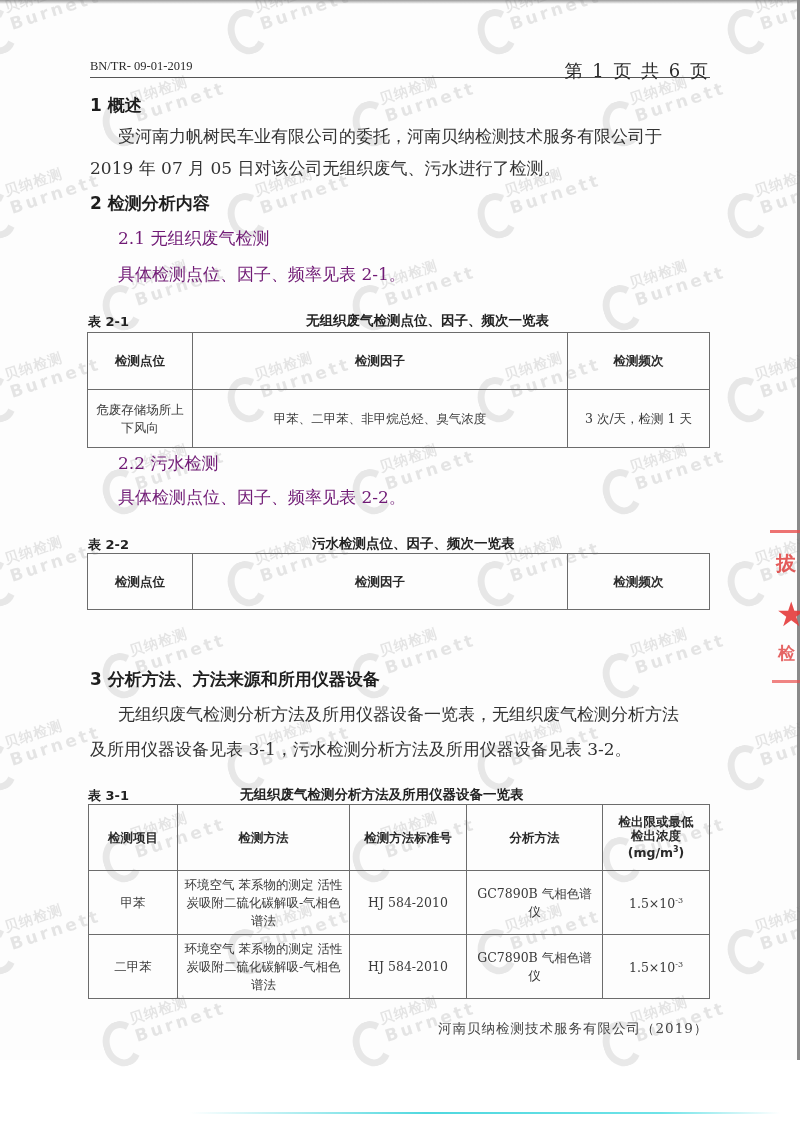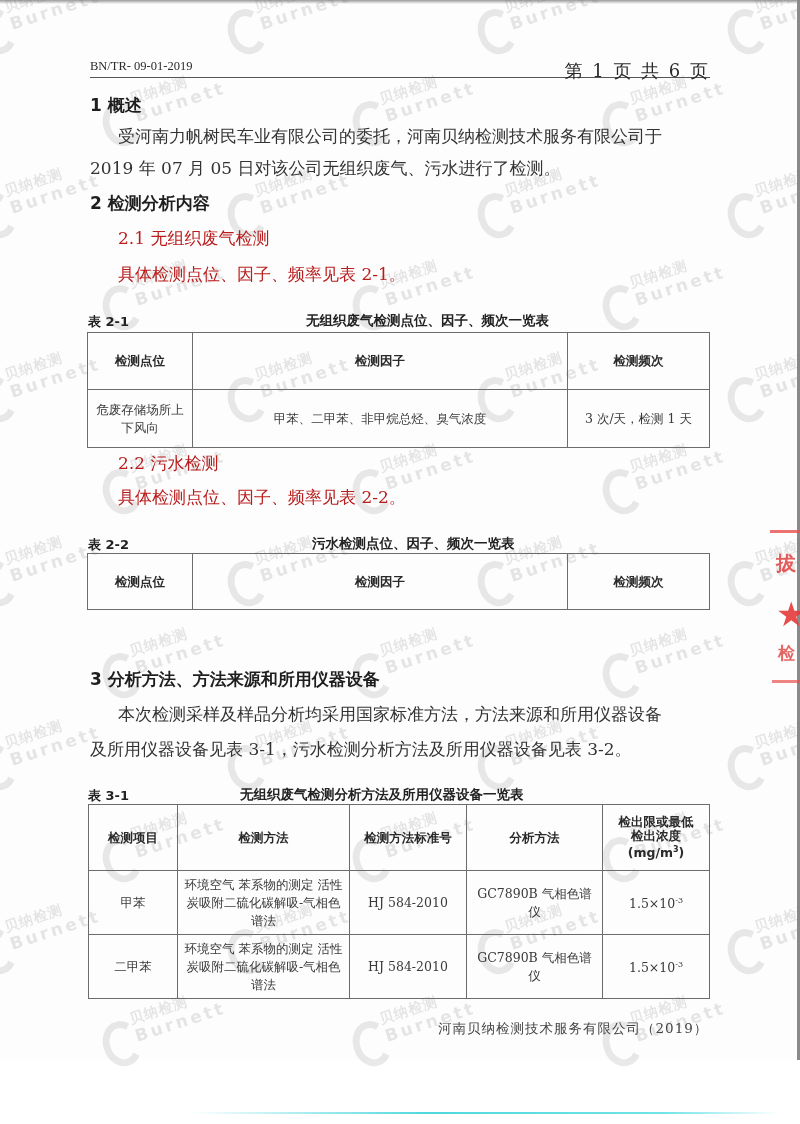--- a/index.html
+++ b/index.html
@@ -32,21 +32,21 @@
   .stamp .arc2 { position: absolute; left: 10px; top: 160px; width: 40px; height: 3px; background: #e9504f; opacity: .7; }
 
   
   .hdr { position: absolute; left: 90px; top: 59px; width: 620px; height: 18px; border-bottom: 1px solid #555; text-align: center; }
   .hdr .l { position: absolute; left: 0; top: 0; font-size: 12.5px; font-family: "Liberation Serif", serif; }
   .hdr .r { position: absolute; right: 0; top: 0; font-size: 18px; letter-spacing: 2px; }
 
   .abs { position: absolute; white-space: nowrap; }
   .h1 { font-size: 17px; font-weight: bold; font-family: "DejaVu Sans", sans-serif; color: #1e1e1e; }
   .p { font-size: 17px; color: #333; }
-  .sub { font-size: 17px; color: #b91c1c; }
+  .sub { font-size: 17px; color: #701a75; }
   .cap { font-size: 13px; font-weight: bold; font-family: "DejaVu Sans", sans-serif; color: #222; }
   .capt { font-size: 13.5px; font-weight: bold; font-family: "DejaVu Sans", sans-serif; color: #222; }
 
   table { position: absolute; border-collapse: collapse; font-size: 12.5px; color: #3a3a3a; }
   td, th { border: 1px solid #6c6c6c; text-align: center; vertical-align: middle; padding: 0 4px; line-height: 18px; }
   th { font-weight: bold; font-family: "DejaVu Sans", sans-serif; font-size: 12.5px; color: #2a2a2a; }
   td.left { text-align: left; }
   sup { font-size: 8px; }
 
   .footer { position: absolute; left: 438px; top: 1020px; font-size: 13.5px; color: #444; letter-spacing: 1px; }
@@ -325,21 +325,21 @@
   <tbody>
       <tr style="height:56px;">
     <th style="width:96px;">检测点位</th>
     <th style="width:366px;">检测因子</th>
     <th>检测频次</th>
   </tr>
 </tbody>
   </table>
 
 <div class="abs h1" style="left:90px; top:668px;">3 分析方法、方法来源和所用仪器设备</div>
-<div class="abs p" style="left:118px; top:703px;">本次检测采样及样品分析均采用国家标准方法，方法来源和所用仪器设备</div>
+<div class="abs p" style="left:118px; top:703px;">无组织废气检测分析方法及所用仪器设备一览表，无组织废气检测分析方法</div>
 <div class="abs p" style="left:90px; top:738px;">及所用仪器设备见表 3-1，污水检测分析方法及所用仪器设备见表 3-2。</div>
 
 <div class="abs cap" style="left:88px; top:787px;">表 3-1</div>
 <div class="abs capt" style="left:240px; top:786px;">无组织废气检测分析方法及所用仪器设备一览表</div>
 <table style="left:88px; top:804px; width:622px;">
   <tbody>
       <tr style="height:66px;">
     <th style="width:80px;">检测项目</th>
     <th style="width:163px;">检测方法</th>
     <th style="width:108px;">检测方法标准号</th>

